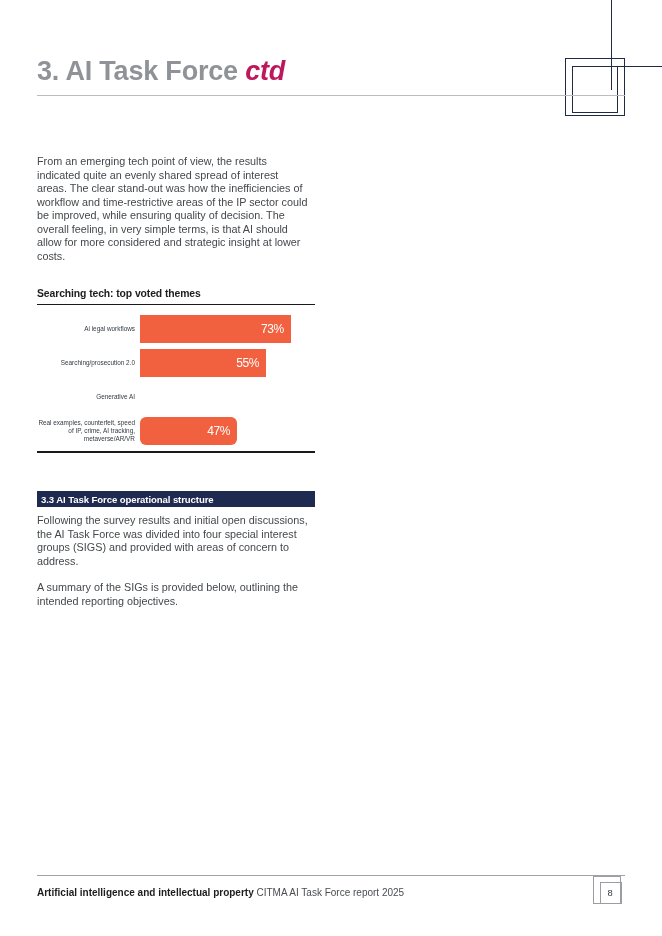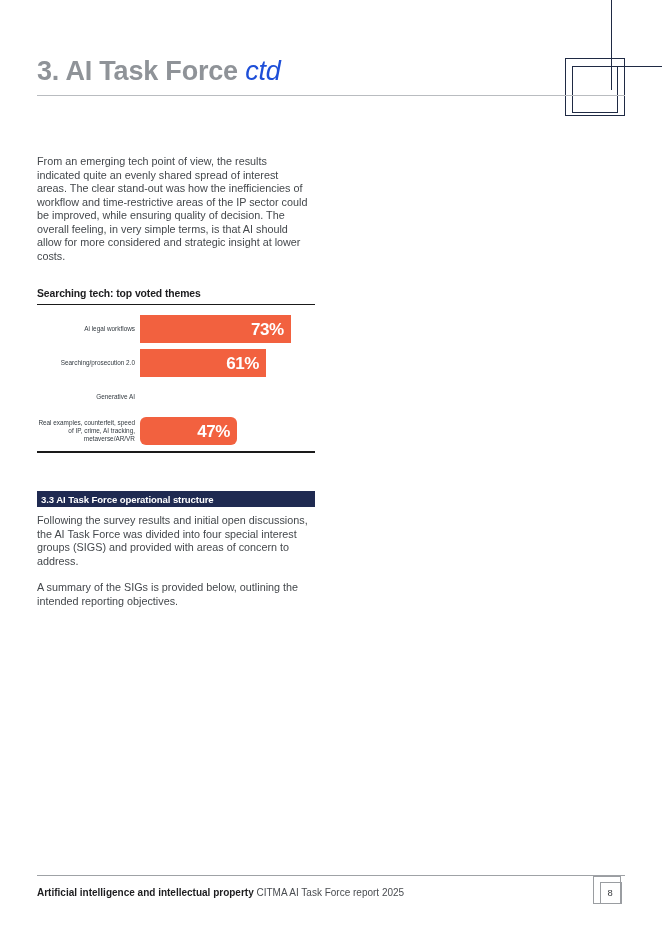--- a/index.html
+++ b/index.html
@@ -27,23 +27,23 @@
     position: absolute;
     left: 37px;
     top: 56px;
     font-size: 27px;
     font-weight: bold;
     color: #8f9398;
     letter-spacing: -0.2px;
     white-space: nowrap;
   }
   #page-title .ctd {
-    font-weight: normal;
+    font-weight: bold;
     font-style: italic;
-    color: #1d4ed8;
+    color: #be185d;
     text-align: center;
   }
   #title-rule {
     position: absolute;
     left: 37px;
     top: 95px;
     width: 588px;
     height: 1.2px;
     background: #b9bcc0;
   }
@@ -89,22 +89,22 @@
     height: 28px;
     background: #f2613f;
     display: flex;
     align-items: center;
     justify-content: flex-end;
     box-sizing: border-box;
     padding-right: 7px;
   }
   .bar-value {
     color: #ffffff;
-    font-size: 17px;
-    font-weight: bold;
+    font-size: 12px;
+    font-weight: normal;
     letter-spacing: -0.4px;
     line-height: 1;
     text-align: center;
   }
   #chart-bottom-rule { height: 1.3px; background: #1a1a1a; width: 278px; margin-top: 6px; }
 
   
   #section-band {
     position: absolute;
     left: 37px;
@@ -193,21 +193,21 @@
         <div class="bar-track">
           <div class="bar-fill" style="background: rgb(242, 97, 63); width: 86.14%;">
             <span class="bar-value" style="color: rgb(255, 255, 255);">73%</span>
           </div>
         </div>
       </div>
       <div class="bar-row">
         <div class="bar-label">Searching/prosecution 2.0</div>
         <div class="bar-track">
           <div class="bar-fill" style="background: rgb(242, 97, 63); width: 71.98%;">
-            <span class="bar-value" style="color: rgb(255, 255, 255);">61%</span>
+            <span class="bar-value" style="color: rgb(255, 255, 255);">55%</span>
           </div>
         </div>
       </div>
       <div class="bar-row">
         <div class="bar-label">Generative AI</div>
       </div>
       <div class="bar-row">
         <div class="bar-label">Real examples, counterfeit, speed of IP, crime, AI tracking, metaverse/AR/VR</div>
         <div class="bar-track">
           <div class="bar-fill" style="background: rgb(242, 97, 63); width: 55.46%; border-radius: 6px;">

